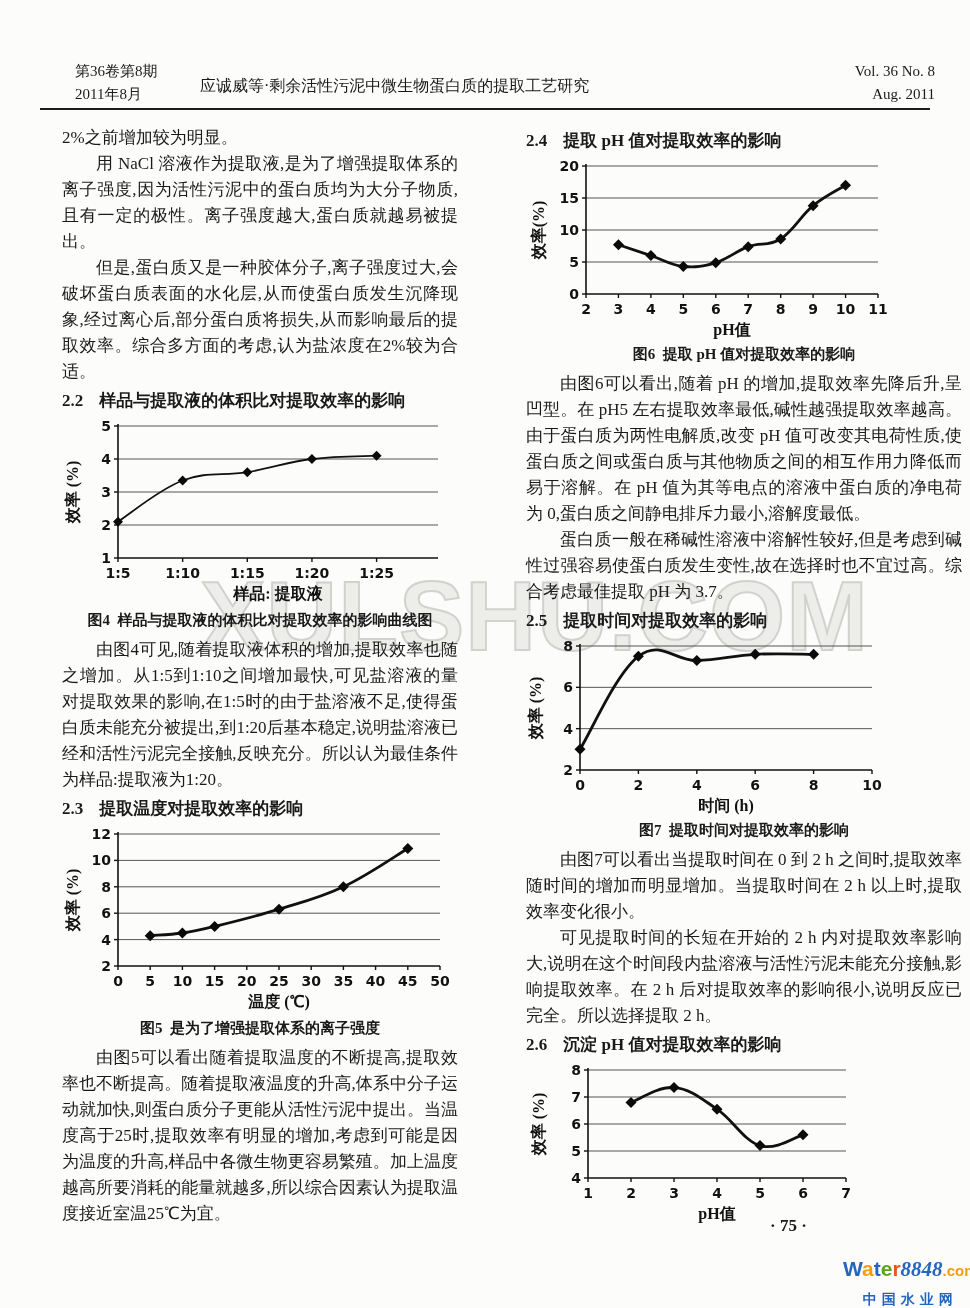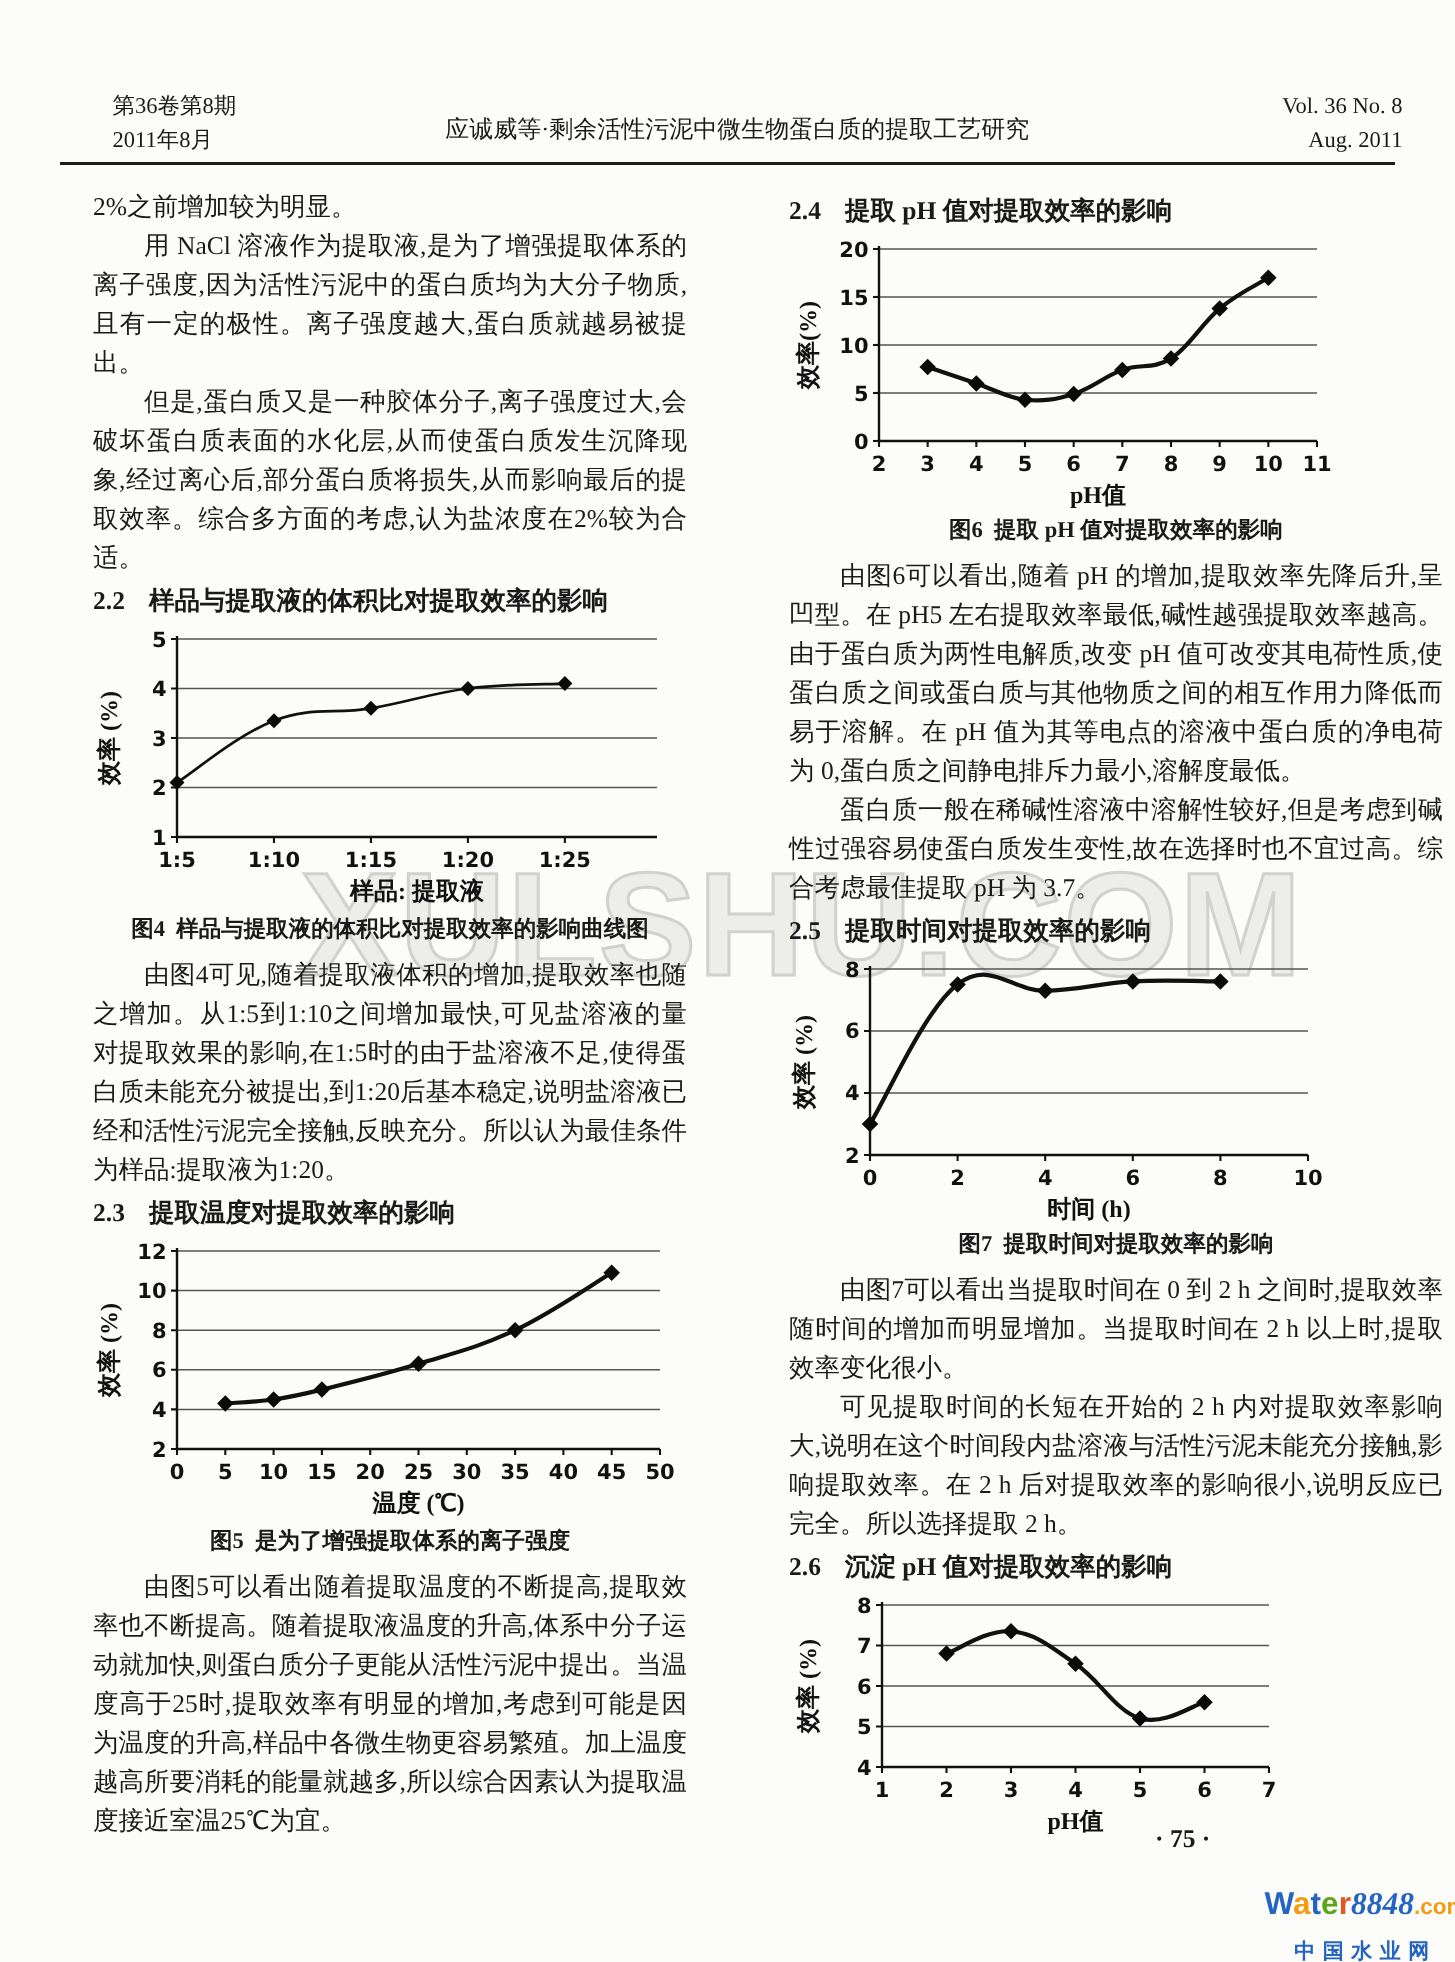--- a/index.html
+++ b/index.html
@@ -3,21 +3,21 @@
 <meta charset="utf-8">
 <style>
   html,body{margin:0;padding:0;background:#e8e8e4;}
   .page{
     position:relative; width:970px; height:1308px; background:#fcfcfa;
     font-family:"Liberation Serif", serif; color:#1a1a1a; overflow:hidden;
   }
   .content{position:relative; z-index:1;}
   
   .header-left{position:absolute; left:75px; top:60px; font-size:15px; line-height:23px; z-index:1;}
-  .header-center{position:absolute; left:200px; right:187px; top:76px; text-align:center; font-size:16px; z-index:1;}
+  .header-center{position:absolute; left:200px; right:187px; top:76px; text-align:left; font-size:16px; z-index:1;}
   .header-right{position:absolute; right:35px; top:60px; text-align:right; font-size:15px; line-height:23px; z-index:1;}
   .header-rule{position:absolute; left:40px; top:108px; width:890px; height:2px; background:#1c1c1c; z-index:1;}
   
   .col{position:absolute; top:125px; font-size:17px; line-height:26px; z-index:1;}
   .col-left{left:62px; width:396px;}
   .col-right{left:478px; width:436px;margin-left:48px;}
   p{margin:0; text-align:justify; text-indent:2em;}
   p.noindent{text-indent:0;}
   .sec-heading{font-weight:bold; font-size:17px; margin:3px 0 3px; text-align:left;}
   .sec-heading .num{margin-right:16px;}

